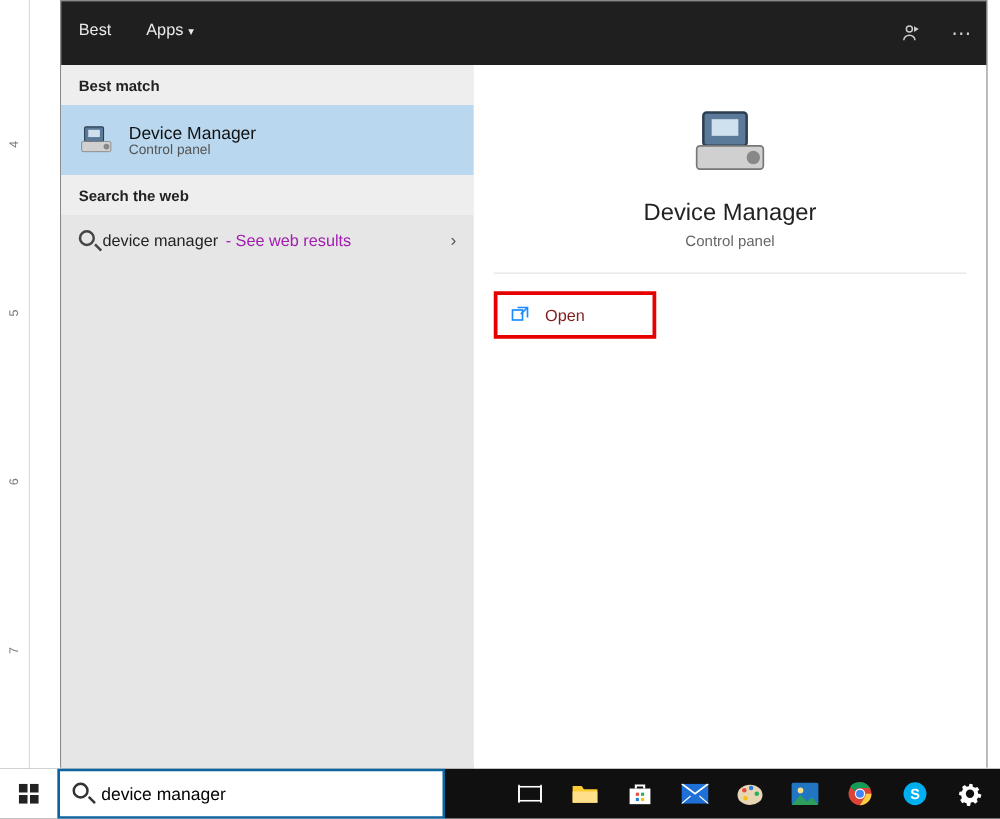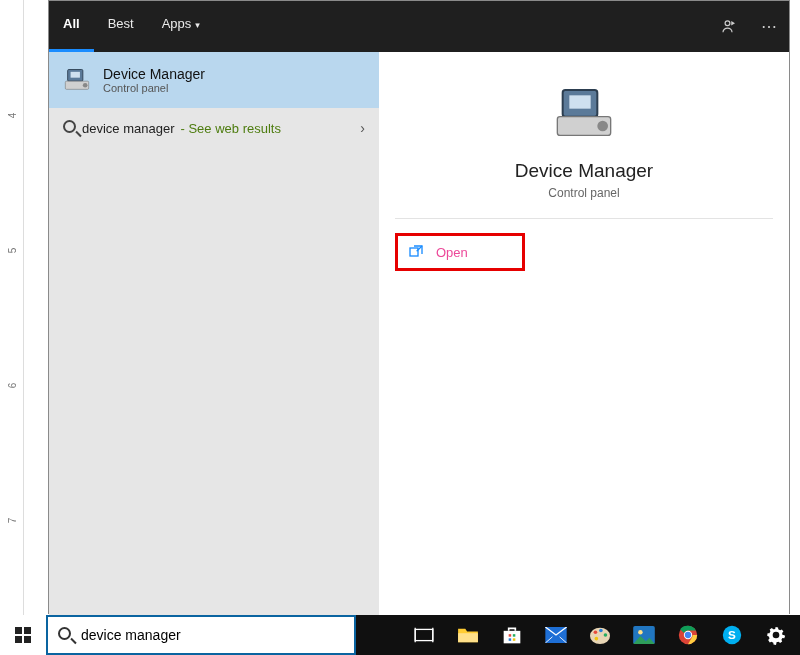--- a/index.html
+++ b/index.html
@@ -23,29 +23,29 @@
   .right { flex: 1; background: #fff; position: relative; padding-top: 30px; }
 
   .section-hdr { font-size: 12px; font-weight: 600; padding: 10px 14px 8px; color: #222; background: #eeeeee; }
   .best-match { display: flex; align-items: center; padding: 8px 14px; background: #b9d7ee; height: 56px; }
   .bm-icon { width: 28px; height: 28px; margin-right: 12px; }
   .bm-title { font-size: 14px; color: #111; }
   .bm-sub { font-size: 11px; color: #555; }
 
   .web-row { display: flex; align-items: center; padding: 12px 14px; font-size: 13px; color: #222; }
   .web-row .q { margin: 0 6px; }
-  .web-row .hint { color: #4d7c0f; }
+  .web-row .hint { color: #a21caf; }
   .web-row .chev { margin-left: auto; color: #555; font-size: 14px; }
 
   .preview-icon { width: 64px; height: 64px; margin: 0 auto 14px; }
   .preview-title { text-align: center; font-size: 19px; color: #222; }
   .preview-sub { text-align: center; font-size: 12px; color: #666; margin-top: 4px; }
   .divider { height: 1px; background: #e3e3e3; margin: 18px 16px 0; }
 
-  .action { display: flex; align-items: center; gap: 12px; margin: 14px 16px 0; padding: 8px 10px; font-size: 13px; color: #ec4899; border: 3px solid #e60000; width: 130px; }
+  .action { display: flex; align-items: center; gap: 12px; margin: 14px 16px 0; padding: 8px 10px; font-size: 13px; color: #7f1d1d; border: 3px solid #e60000; width: 130px; }
   .action .open-ico { color: #1a8cff; font-size: 14px; }
 
   .taskbar { position: absolute; left: 0; bottom: 0; width: 800px; height: 40px; background: #101010; display: flex; align-items: center; }
   .start { width: 46px; height: 40px; background: #fff; display: flex; align-items: center; justify-content: center; }
   .searchbox { width: 310px; height: 40px; background: #fff; border: 2px solid #0a64a0; display: flex; align-items: center; padding: 0 10px; gap: 10px; }
   .searchbox input { border: none; outline: none; font-size: 14px; flex: 1; }
   .searchbox .mag { color: #333; }
   .tb-ico { width: 44px; height: 40px; display: flex; align-items: center; justify-content: center; font-size: 18px; }
 
   .mag-glass { display:inline-block; width:13px; height:13px; border:2px solid currentColor; border-radius:50%; position:relative; }
@@ -58,50 +58,51 @@
 
 <div class="ruler-v">
   <span class="tick-major t4">4</span>
   <span class="tick-major t5">5</span>
   <span class="tick-major t6">6</span>
   <span class="tick-major t7">7</span>
 </div>
 
 <div class="panel">
   <div class="topbar">
-    <div class="tab active">All</div>
     <div class="tab">Best</div>
     <div class="tab more">Apps</div>
     <div class="spacer"></div>
     <div class="tool">
       <svg width="18" height="18" viewBox="0 0 24 24" fill="none" stroke="#ccc" stroke-width="1.6">
           <circle cx="10" cy="7" r="3.2"></circle>
           <path d="M4 19c0-3.2 2.8-5.5 6-5.5s6 2.3 6 5.5"></path>
           <path d="M15 4l5 3-5 3z" fill="#ccc" stroke="none"></path>
         </svg>
     </div>
     <div class="tool">⋯</div>
   </div>
 
   <div class="body">
     <div class="left">
+      <div class="section-hdr">Best match</div>
       <div class="best-match">
         <span class="bm-icon">
           <svg width="28" height="28" viewBox="0 0 48 48">
               <rect x="8" y="6" width="26" height="20" rx="2" fill="#5b7a99" stroke="#2c3e50" stroke-width="1.5"></rect>
               <rect x="13" y="10" width="16" height="10" fill="#cfe0ef"></rect>
               <rect x="4" y="26" width="40" height="14" rx="2" fill="#d0d0d0" stroke="#777"></rect>
               <circle cx="38" cy="33" r="4" fill="#888"></circle>
             </svg>
         </span>
         <div>
           <div class="bm-title">Device Manager</div>
           <div class="bm-sub">Control panel</div>
         </div>
       </div>
+      <div class="section-hdr">Search the web</div>
       <div class="web-row">
         <span style="color:#444"><span class="mag-glass"></span></span>
         <span class="q">device manager</span>
         <span class="hint">- See web results</span>
         <span class="chev">›</span>
       </div>
     </div>
 
     <div class="right">
       <div class="preview-icon">

